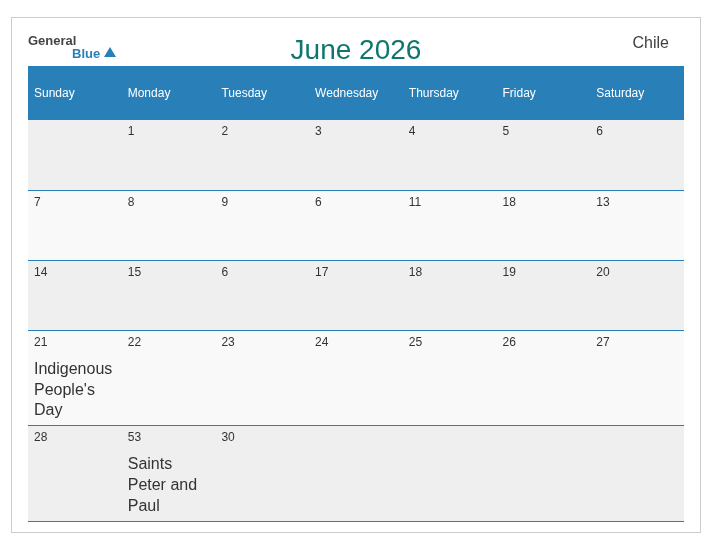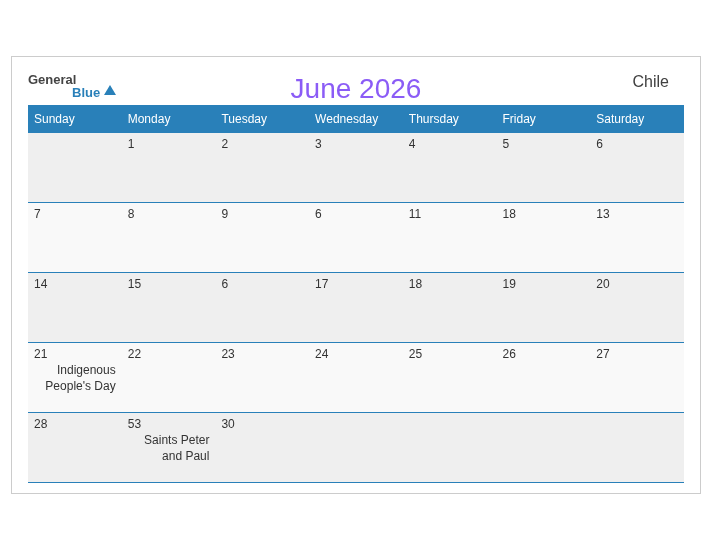--- a/index.html
+++ b/index.html
@@ -40,42 +40,42 @@
       border-right: 6px solid transparent;
       border-bottom: 10px solid #2980b9;
       margin-left: 2px;
       vertical-align: middle;
       position: relative;
       top: -2px;
     }
     .calendar-title {
       font-size: 28px;
       font-weight: normal;
-      color: #8b5cf6;
+      color: #0f766e;
       text-align: center;
     }
     .country-label {
       position: absolute;
       right: 15px;
       top: 0;
       font-size: 16px;
       color: #404040;
     }
     table {
       width: 100%;
       border-collapse: collapse;
     }
     thead tr {
       background-color: #2980b9;
     }
     thead th {
       color: #fff;
       font-size: 12px;
       font-weight: normal;
-      padding: 7px 6px;
+      padding: 20px 6px;
       text-align: left;
       border: none;
     }
     tbody tr {
       border-bottom: 1px solid #2980b9;
     }
     tbody td {
       vertical-align: top;
       padding: 4px 6px 4px 6px;
       font-size: 12px;
@@ -88,26 +88,25 @@
       background: #efefef;
     }
     tbody tr:nth-child(even) td {
       background: #f9f9f9;
     }
     .day-number {
       font-size: 12px;
       display: block;
     }
     .holiday {
-      font-size: 12px;
+      font-size: 16px;
       color: #333;
-      margin-top: 2px;
+      margin-top: 10px;
       display: block;
       line-height: 1.3;
-      text-align: right;
     }
     .logo-text-block {
       display: flex;
       flex-direction: column;
     }
     .logo-line1 {
       font-size: 13px;
       font-weight: bold;
       color: #444;
     }

